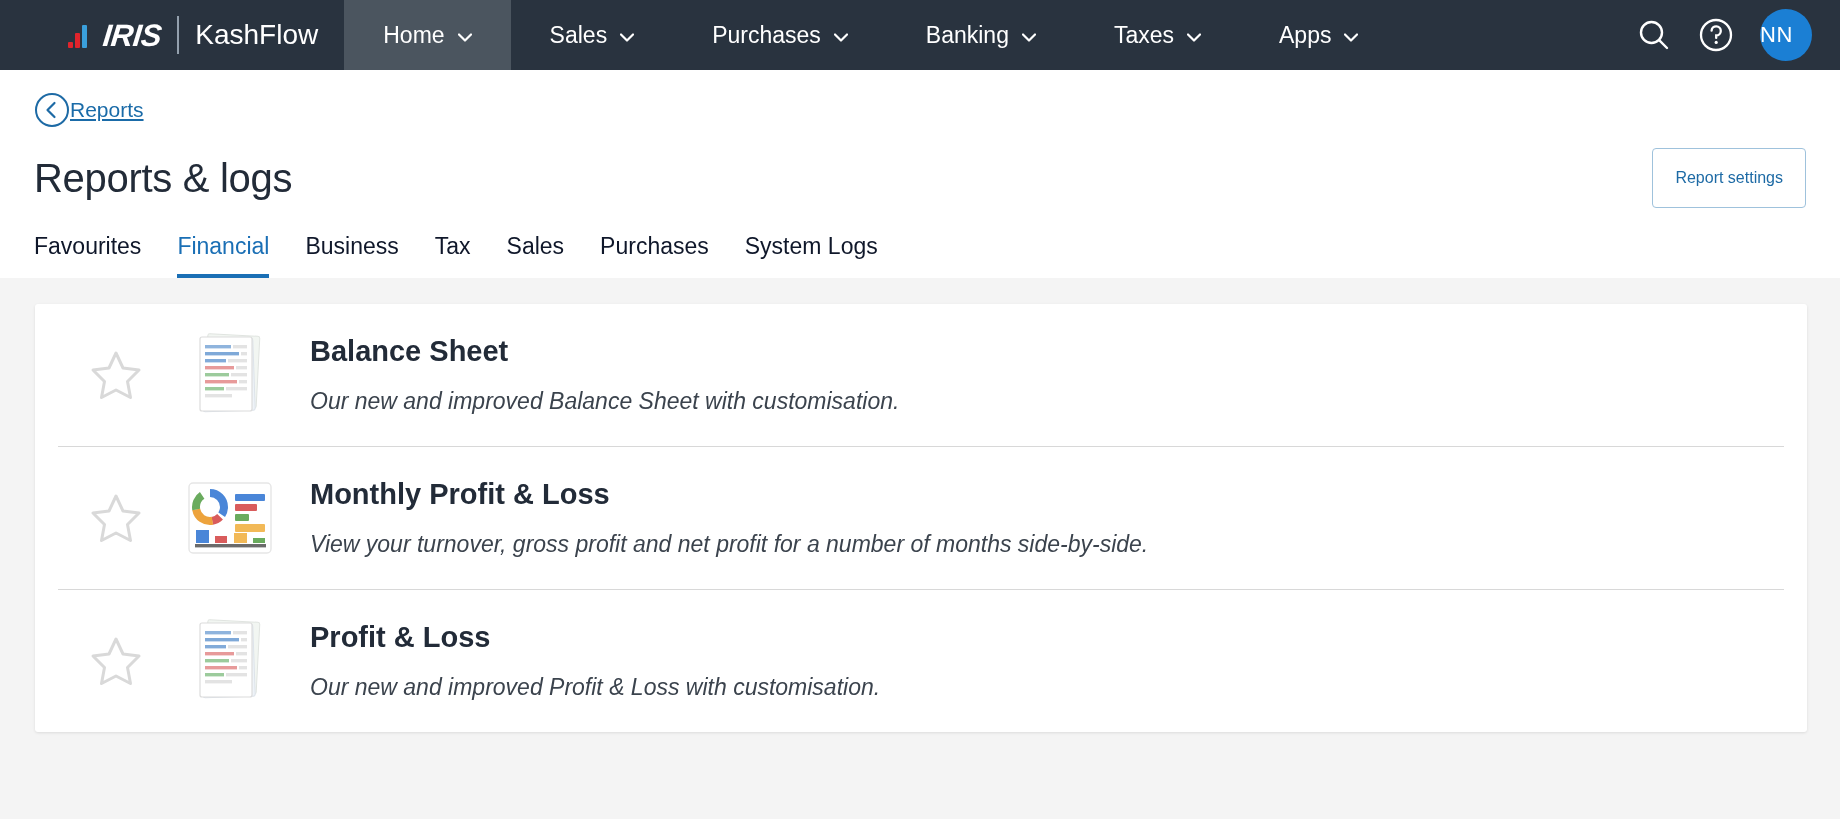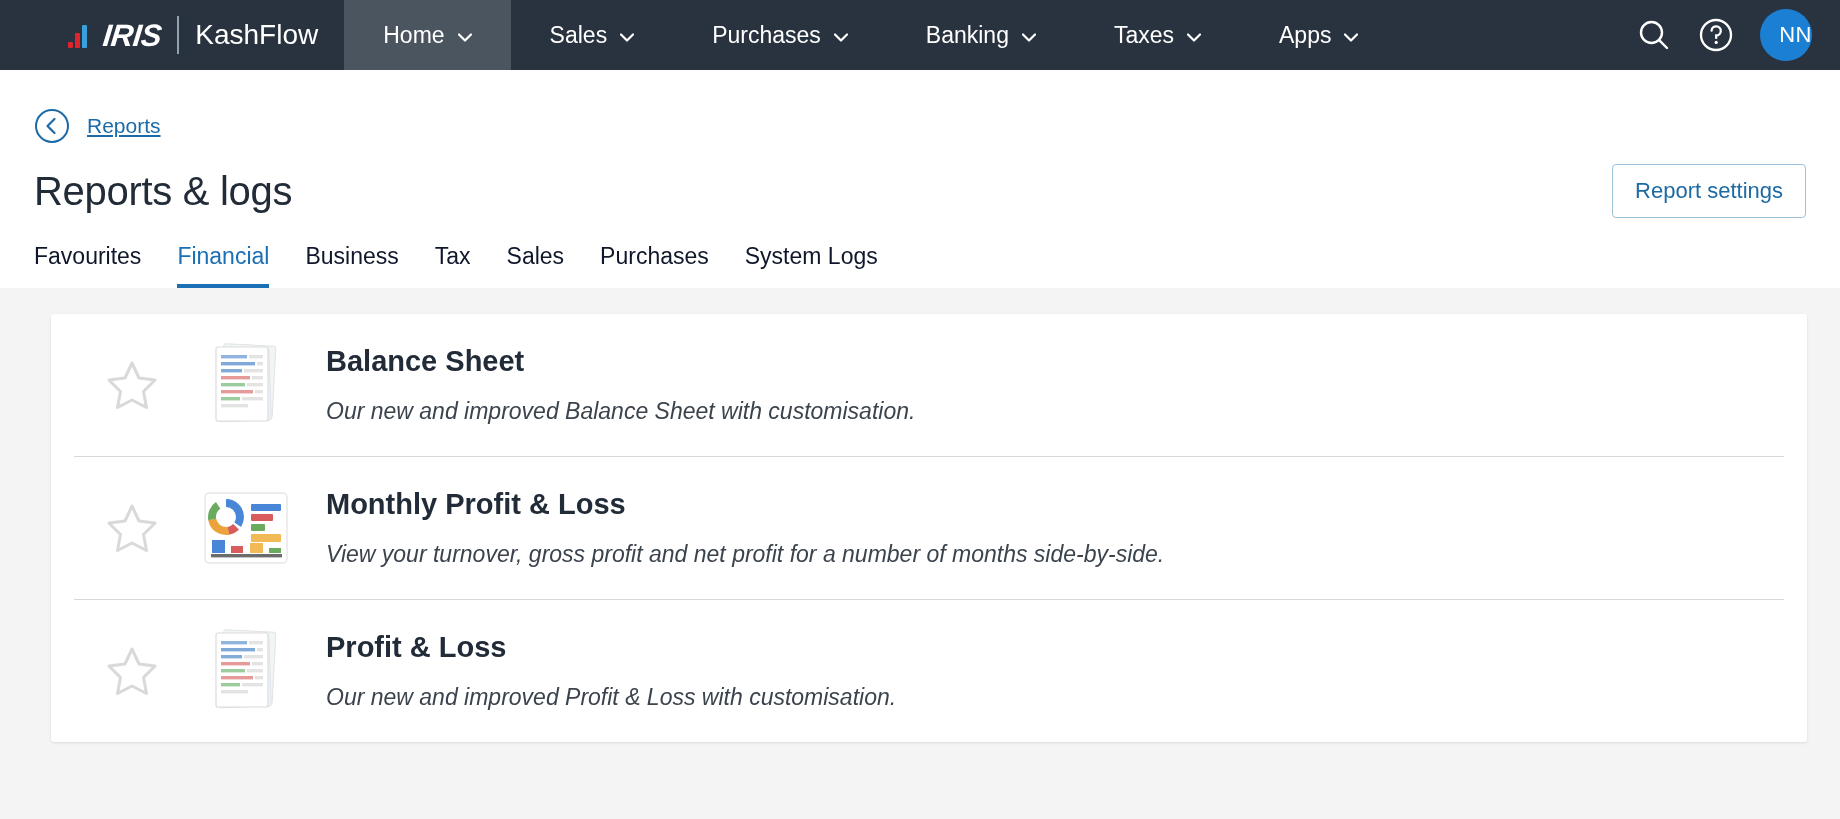--- a/index.html
+++ b/index.html
@@ -54,64 +54,64 @@
 
   .topright {
     margin-left: auto;
     display: flex; align-items: center; gap: 26px;
     padding-right: 28px;
   }
   .icon-btn { cursor: pointer; display: flex; align-items: center; }
   .avatar {
     width: 52px; height: 52px; border-radius: 50%;
     background: #1b7fd4; color: #ffffff;
-    display: flex; align-items: center; justify-content: flex-end;
+    display: flex; align-items: center; justify-content: flex-start;
     font-size: 22px; letter-spacing: 0.5px; cursor: pointer;
   }
 
   
   .pagehead { background: #ffffff; padding: 0 34px; }
   .breadcrumb {
-    display: flex; align-items: center; gap: 17px;
-    padding-top: 38px;
+    display: flex; align-items: center; 
+    padding-top: 22px;
   }
   .back-circle { width: 36px; height: 36px; cursor: pointer; }
   .crumb-link {
     color: #1a6ba8; font-size: 21px;
     text-decoration: underline; cursor: pointer;
   }
 
   .titlerow {
     display: flex; align-items: center; justify-content: space-between;
     padding-top: 20px;
   }
   .pagetitle {
     font-size: 40px; font-weight: 400; color: #222b38;
     letter-spacing: -0.3px;
   }
   .settings-btn {
     border: 1px solid #9fc2dc; background: #ffffff;
-    color: #1d6aa5; font-size: 22px;
-    padding: 13px 22px; border-radius: 4px; cursor: pointer;
+    color: #1d6aa5; font-size: 16px;
+    padding: 20px 22px; border-radius: 4px; cursor: pointer;
     font-family: "Liberation Sans", sans-serif;
   }
 
   .tabs {
     display: flex; align-items: flex-end; gap: 36px;
     margin-top: 25px;
   }
   .tab {
     font-size: 23px; color: #0f172a; cursor: pointer;
     padding-bottom: 14px; border-bottom: 4px solid transparent;
     white-space: nowrap;
   }
   .tab.active { color: #1a6fb5; border-bottom-color: #1a6fb5; }
 
   
-  .content { padding: 26px 33px 0 51px; }
+  .content { padding: 26px 33px 0 35px; }
   .card {
     background: #ffffff; border-radius: 3px;
     box-shadow: 0 1px 3px rgba(0,0,0,.10);
     padding: 0 23px;
   }
   .row {
     display: flex; align-items: center;
     padding: 23px 0;
     cursor: pointer;
   }

